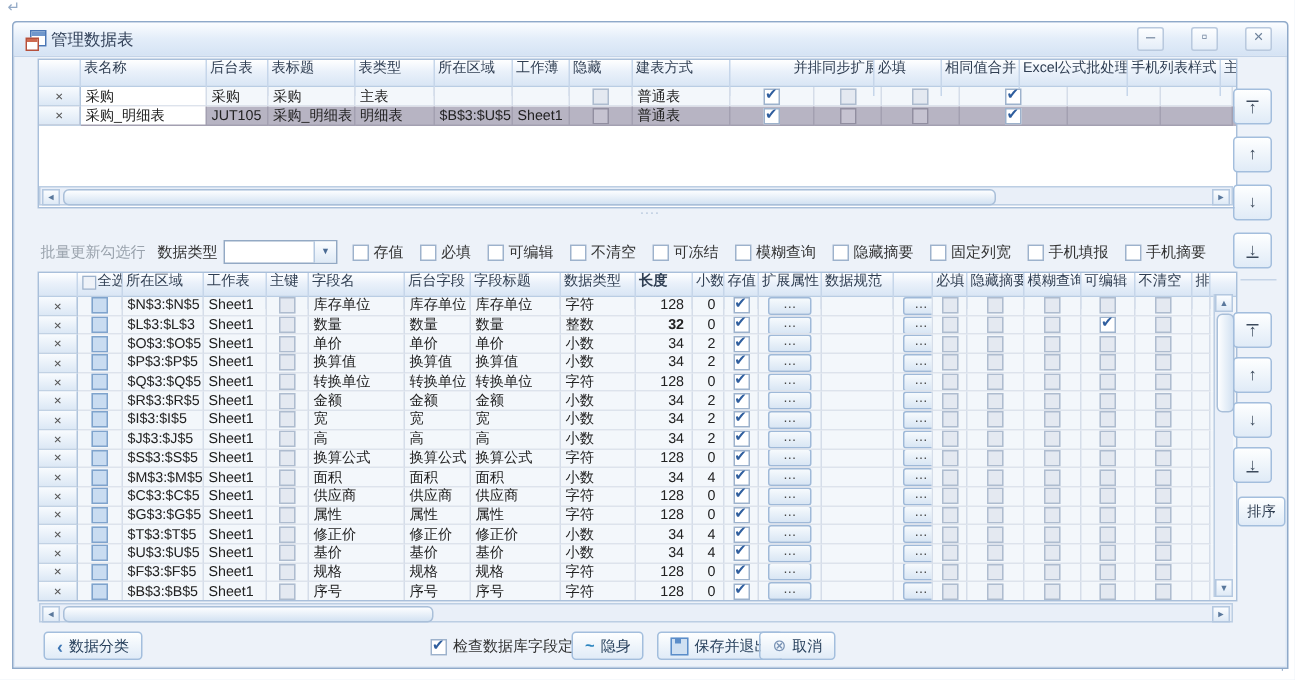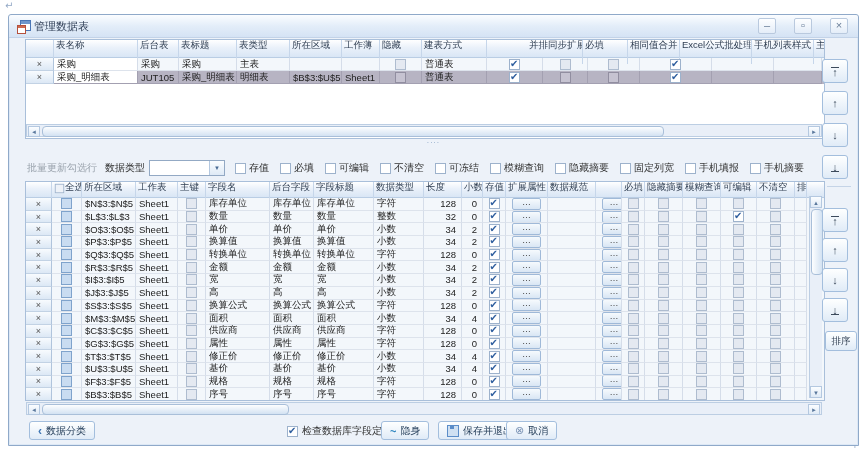--- a/index.html
+++ b/index.html
@@ -301,21 +301,21 @@
         </div>
         <div class="g-hcell" style="width: 44px;">
           <span>后台字段</span>
         </div>
         <div class="g-hcell" style="width: 60px;">
           <span>字段标题</span>
         </div>
         <div class="g-hcell" style="width: 50px;">
           <span>数据类型</span>
         </div>
-        <div class="g-hcell" style="width: 38px;">
+        <div class="g-hcell" style="width: 38px; font-weight: bold;">
           <span>长度</span>
         </div>
         <div class="g-hcell" style="width: 21px;">
           <span>小数</span>
         </div>
         <div class="g-hcell" style="width: 23px;">
           <span>存值</span>
         </div>
         <div class="g-hcell" style="width: 42px;">
           <span>扩展属性</span>
@@ -395,21 +395,21 @@
         </div>
         <div class="g-cell" style="width: 54px;">$L$3:$L$3</div>
         <div class="g-cell" style="width: 42px;">Sheet1</div>
         <div class="g-cell cb-center" style="width: 28px;">
           <span class="cb dim"></span>
         </div>
         <div class="g-cell" style="width: 64px;">数量</div>
         <div class="g-cell" style="width: 44px;">数量</div>
         <div class="g-cell" style="width: 60px;">数量</div>
         <div class="g-cell" style="width: 50px;">整数</div>
-        <div class="g-cell num" style="width: 38px;">32</div>
+        <div class="g-cell num" style="width: 38px; font-weight: bold;">32</div>
         <div class="g-cell num" style="width: 21px;">0</div>
         <div class="g-cell cb-center" style="width: 23px;">
           <span class="cb on"></span>
         </div>
         <div class="g-cell" style="width: 42px;">
           <div class="dots-btn">…</div>
         </div>
         <div class="g-cell" style="width: 48px;"></div>
         <div class="g-cell" style="width: 26px;">
           <div class="dots-btn">…</div>

